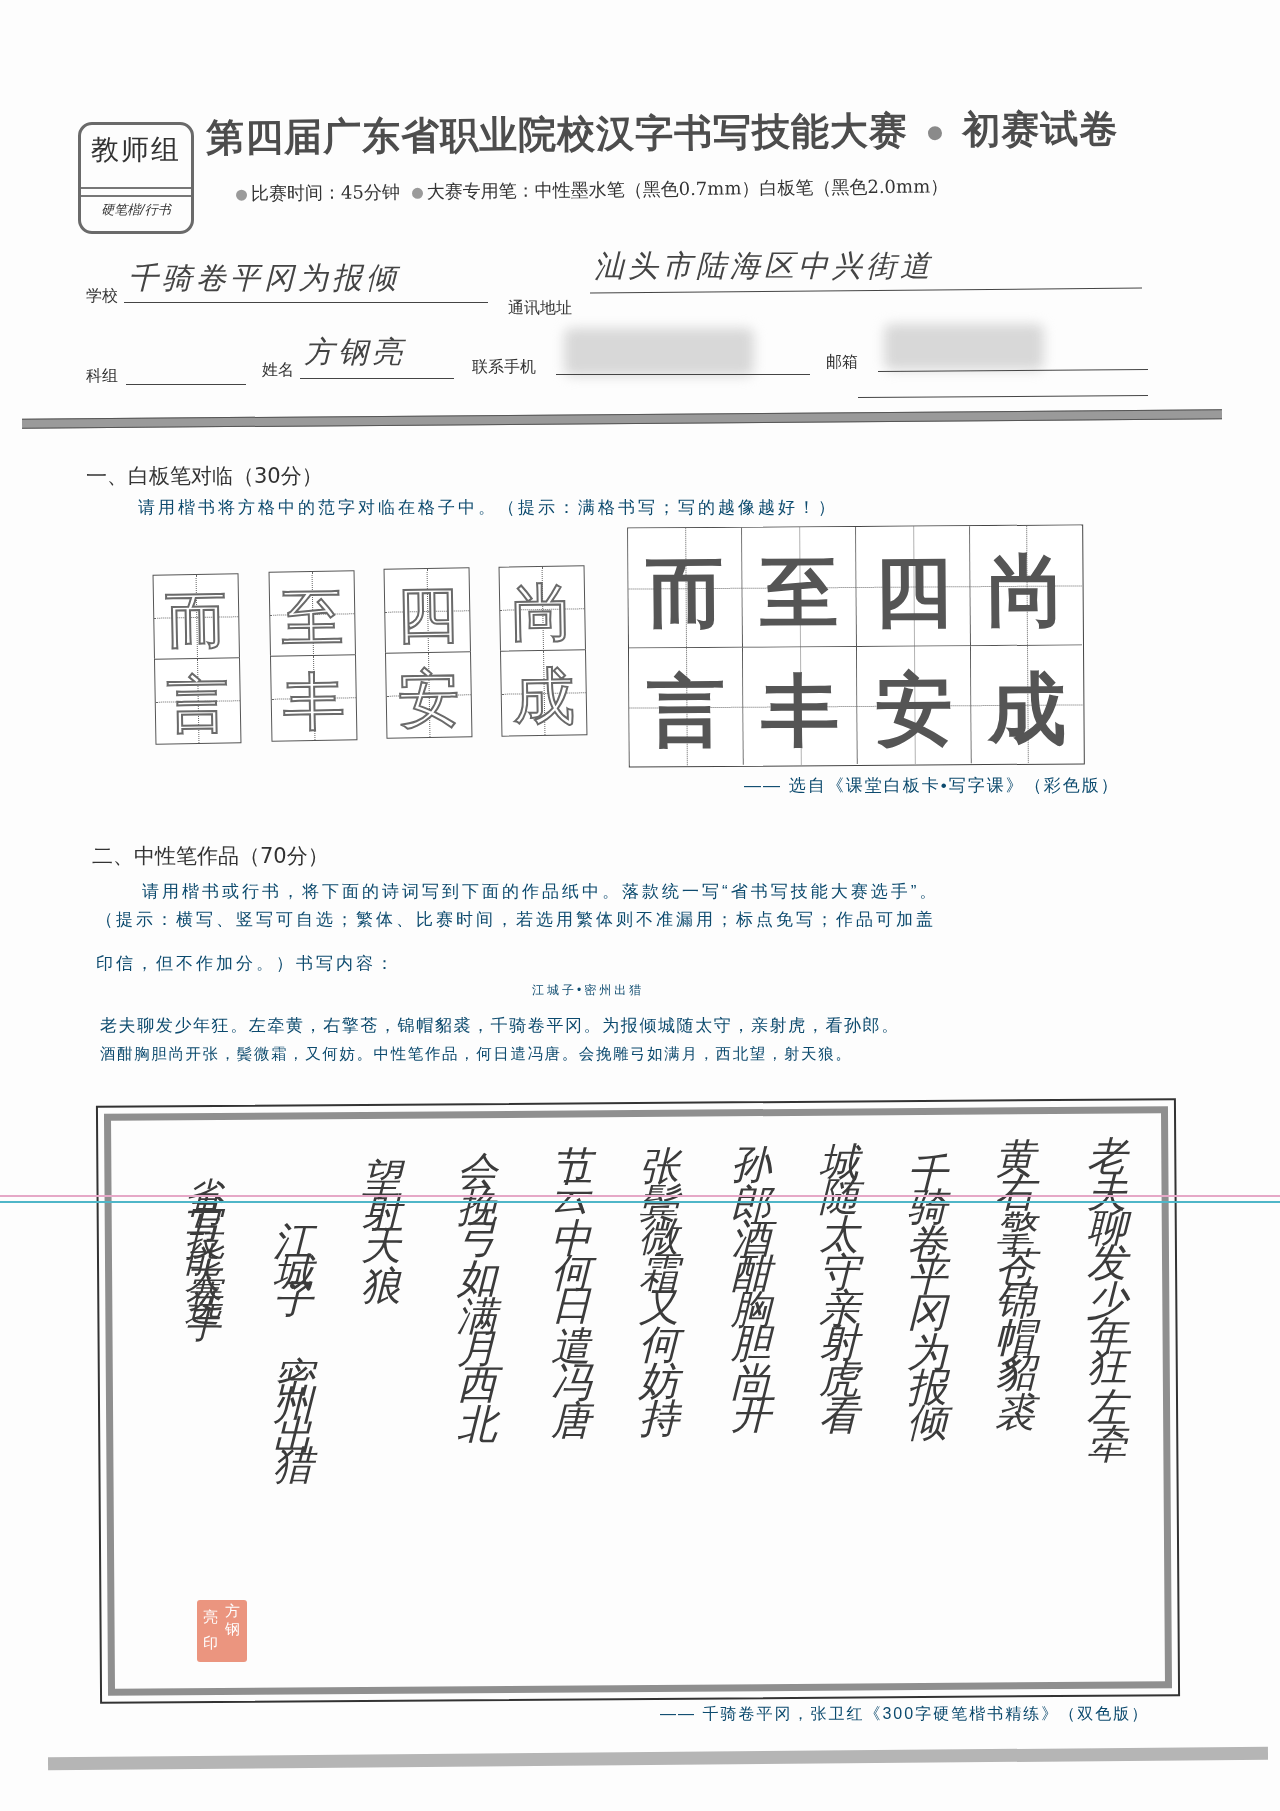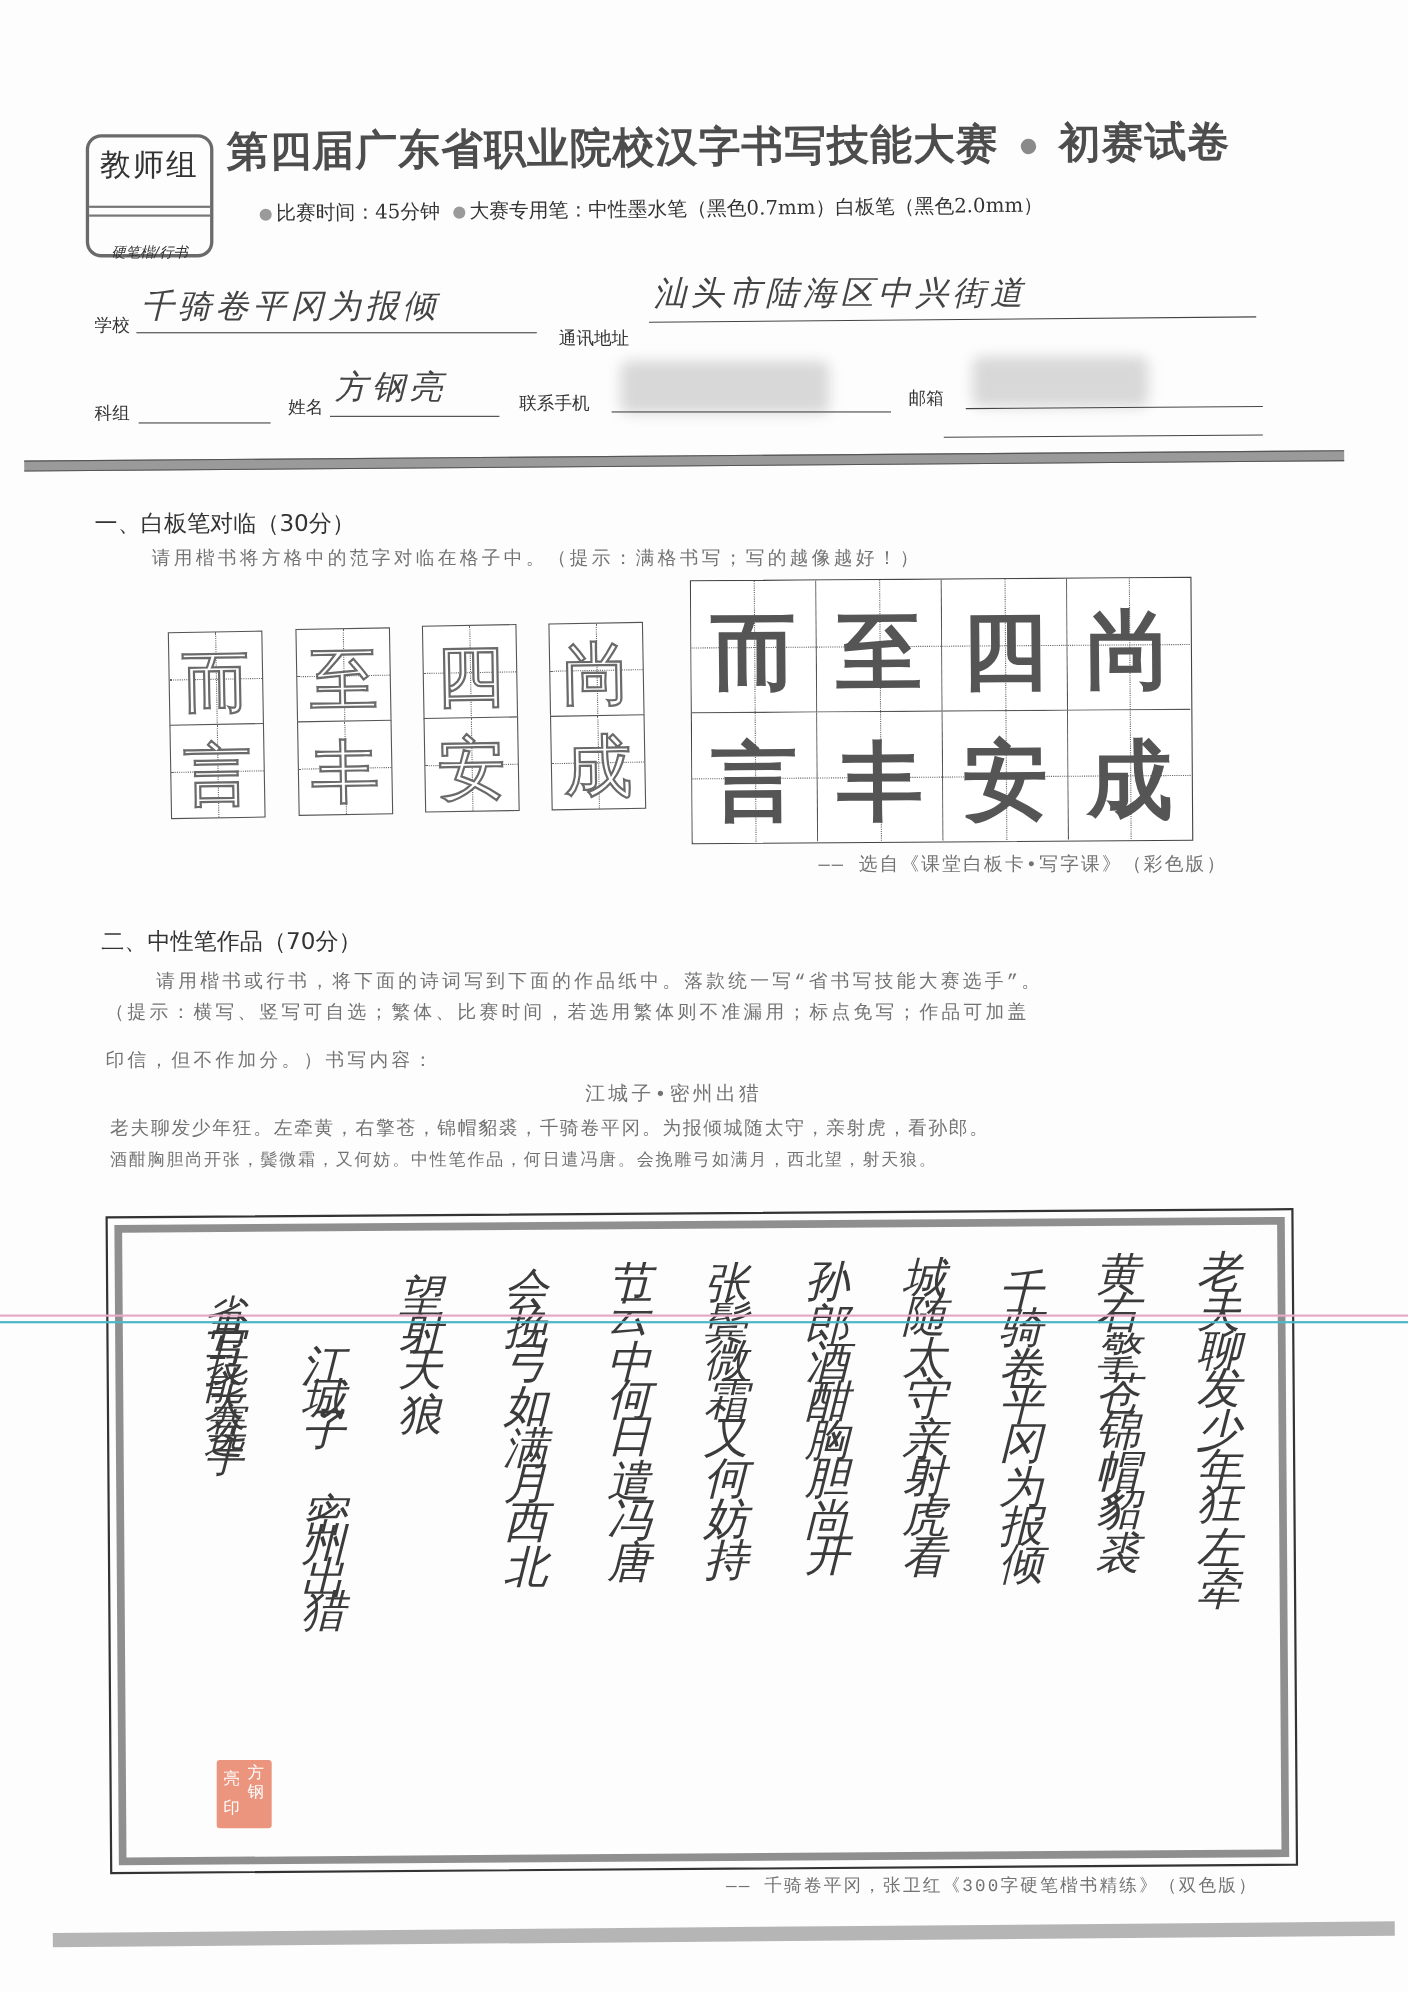--- a/index.html
+++ b/index.html
@@ -13,41 +13,41 @@
   
   .badge {
     left: 78px; top: 122px; width: 116px; height: 112px;
     border: 3px solid #6a6a6a; border-radius: 14px; box-sizing: border-box;
   }
   .badge .top { position: absolute; left: 0; right: 0; top: 6px; text-align: center;
     font-size: 28px; letter-spacing: 2px; color: #333; }
   .badge .rule { position: absolute; left: 0; right: 0; top: 62px; height: 6px;
     border-top: 2px solid #777; border-bottom: 2px solid #777; }
   .badge .bot { position: absolute; left: 0; right: 0; top: 76px; text-align: center;
-    font-size: 13px; font-style: italic; color: #333; font-family: "DejaVu Serif", serif; margin-top: 20px; }
+    font-size: 13px; font-style: italic; color: #333; font-family: "DejaVu Serif", serif; }
 
   .title { left: 206px; top: 108px; font-size: 38px; font-weight: bold; color: #4d4d4d;
     letter-spacing: 1px; white-space: nowrap; transform: rotate(-0.6deg); }
   .subtitle { left: 236px; top: 178px; font-size: 18px; color: #333; white-space: nowrap;
     font-family: "DejaVu Serif", serif; transform: rotate(-0.6deg); }
   .bullet { display: inline-block; width: 11px; height: 11px; border-radius: 50%;
     background: #9a9a9a; margin-right: 4px; vertical-align: middle; }
 
   
   .lbl { font-size: 16px; color: #333; white-space: nowrap; }
   .hand { font-size: 30px; color: #444; font-family: "DejaVu Serif", serif; font-style: italic;
     letter-spacing: 4px; white-space: nowrap; }
   .uline { border-bottom: 1.5px solid #444; height: 0; }
   .blur { background: #d8d8d8; filter: blur(6px); border-radius: 8px; }
 
   .thick-rule { left: 22px; width: 1200px; height: 8px; background: #9a9a9a;
     border-top: 1px solid #555; border-bottom: 1px solid #555; transform: rotate(-0.45deg); }
 
   .h2 { font-size: 21px; color: #333; white-space: nowrap; }
-  .p { font-size: 17px; color: #737373; white-space: nowrap; font-family: Liberation Mono, monospace; letter-spacing: 3px; }
+  .p { font-size: 17px; color: #0c4a6e; white-space: nowrap; font-family: Liberation Sans, sans-serif; letter-spacing: 3px; }
 
   
   .cell { position: absolute; border: 1.5px solid #555; box-sizing: border-box; background: #fff; }
   .cell .vd { position: absolute; top: 0; bottom: 0; left: 50%; border-left: 1.5px dotted #666; }
   .cell .hd { position: absolute; left: 0; right: 0; top: 50%; border-top: 1.5px dotted #666; }
   .glyph { position: absolute; left: 0; right: 0; text-align: center; color: #606060;
     font-family: "DejaVu Serif", serif; }
   .glyph-outline { color: #fff; -webkit-text-stroke: 2px #6a6a6a; }
 
   
@@ -212,21 +212,21 @@
   </div>
 </div>
 
 <div class="abs p" style="left:744px;top:774px;letter-spacing:2px">—— 选自《课堂白板卡•写字课》（彩色版）</div>
 
 <div class="abs h2" style="left:92px;top:842px">二、中性笔作品（70分）</div>
 <div class="abs p" style="left:142px;top:880px">请用楷书或行书，将下面的诗词写到下面的作品纸中。落款统一写“省书写技能大赛选手”。</div>
 <div class="abs p" style="left:96px;top:908px">（提示：横写、竖写可自选；繁体、比赛时间，若选用繁体则不准漏用；标点免写；作品可加盖</div>
 <div class="abs p" style="left:96px;top:952px">印信，但不作加分。）书写内容：</div>
 
-<div class="abs p" style="left:532px;top:982px;font-size:18px">江城子•密州出猎</div>
+<div class="abs p" style="left:532px;top:982px;font-size:12px">江城子•密州出猎</div>
 <div class="abs p" style="left:100px;top:1014px;font-size:17px;letter-spacing:1.6px">老夫聊发少年狂。左牵黄，右擎苍，锦帽貂裘，千骑卷平冈。为报倾城随太守，亲射虎，看孙郎。</div>
 <div class="abs p" style="left:100px;top:1044px;font-size:15.5px;letter-spacing:1.6px">酒酣胸胆尚开张，鬓微霜，又何妨。中性笔作品，何日遣冯唐。会挽雕弓如满月，西北望，射天狼。</div>
 
 <div class="abs frame-outer">
   <div class="frame-inner"></div>
 </div>
 
 <div class="abs col" style="left:1082px;top:1104px">
     <span style="writing-mode:vertical-rl;letter-spacing:36px">老夫聊发少年狂左牵</span>
   </div>

